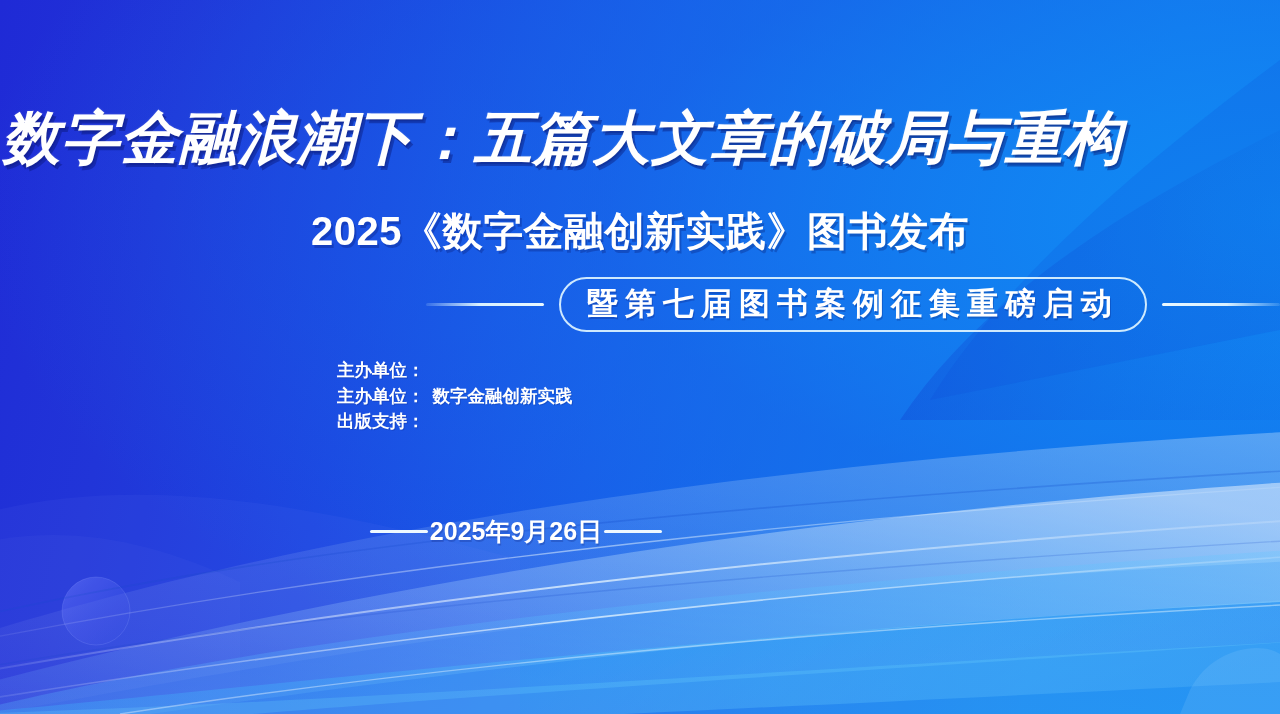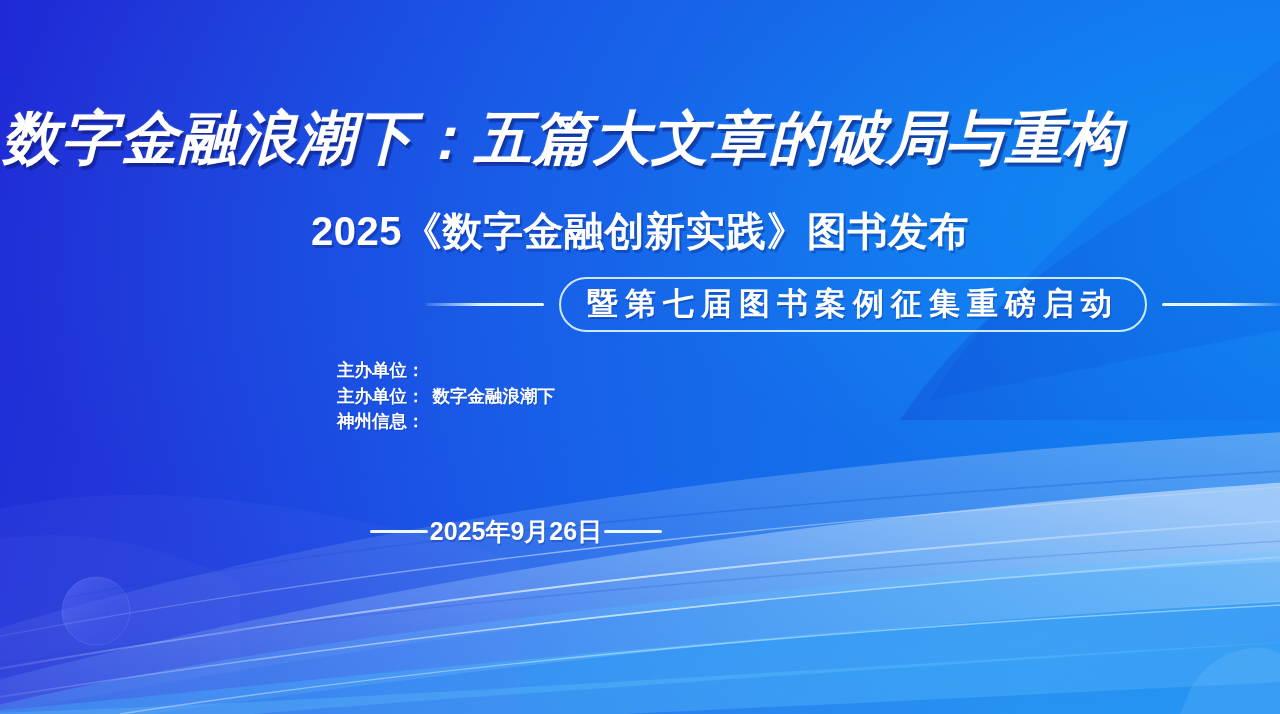--- a/index.html
+++ b/index.html
@@ -233,24 +233,24 @@
       </div>
       <div class="band-rule right"></div>
     </div>
 
     <div class="credits">
       <div class="credit-row">
         <span class="credit-label">主办单位：</span>
       </div>
       <div class="credit-row">
         <span class="credit-label">主办单位：</span>
-        <span class="credit-value">数字金融浪潮下</span>
+        <span class="credit-value">数字金融创新实践</span>
       </div>
       <div class="credit-row">
-        <span class="credit-label">神州信息：</span>
+        <span class="credit-label">出版支持：</span>
       </div>
     </div>
 
     <div class="date-row">
       <span class="date-dash"></span>
       <span class="date-text">2025年9月26日</span>
       <span class="date-dash"></span>
     </div>
 
   </div>

